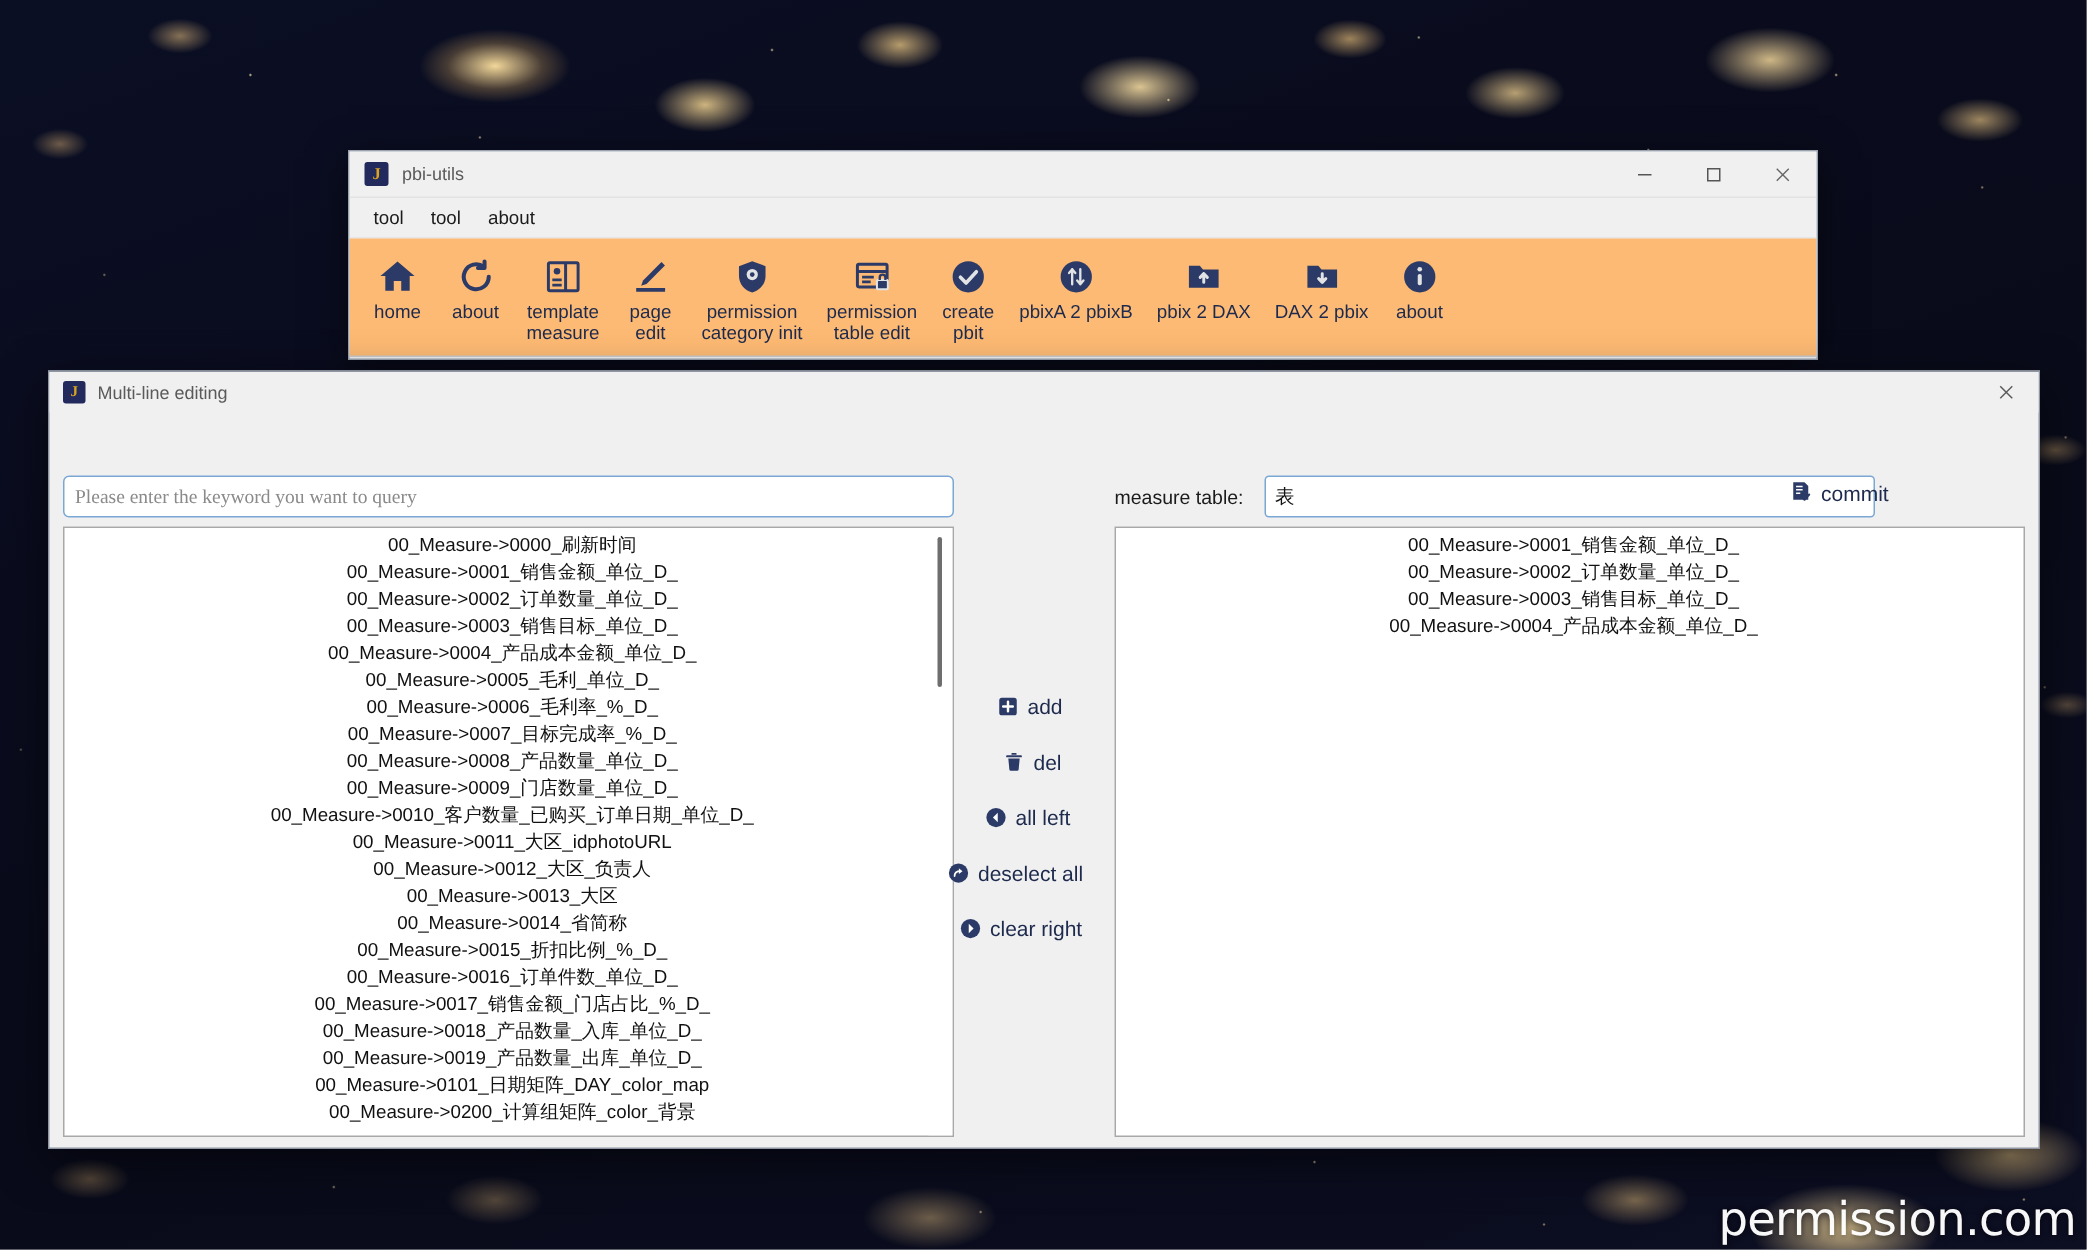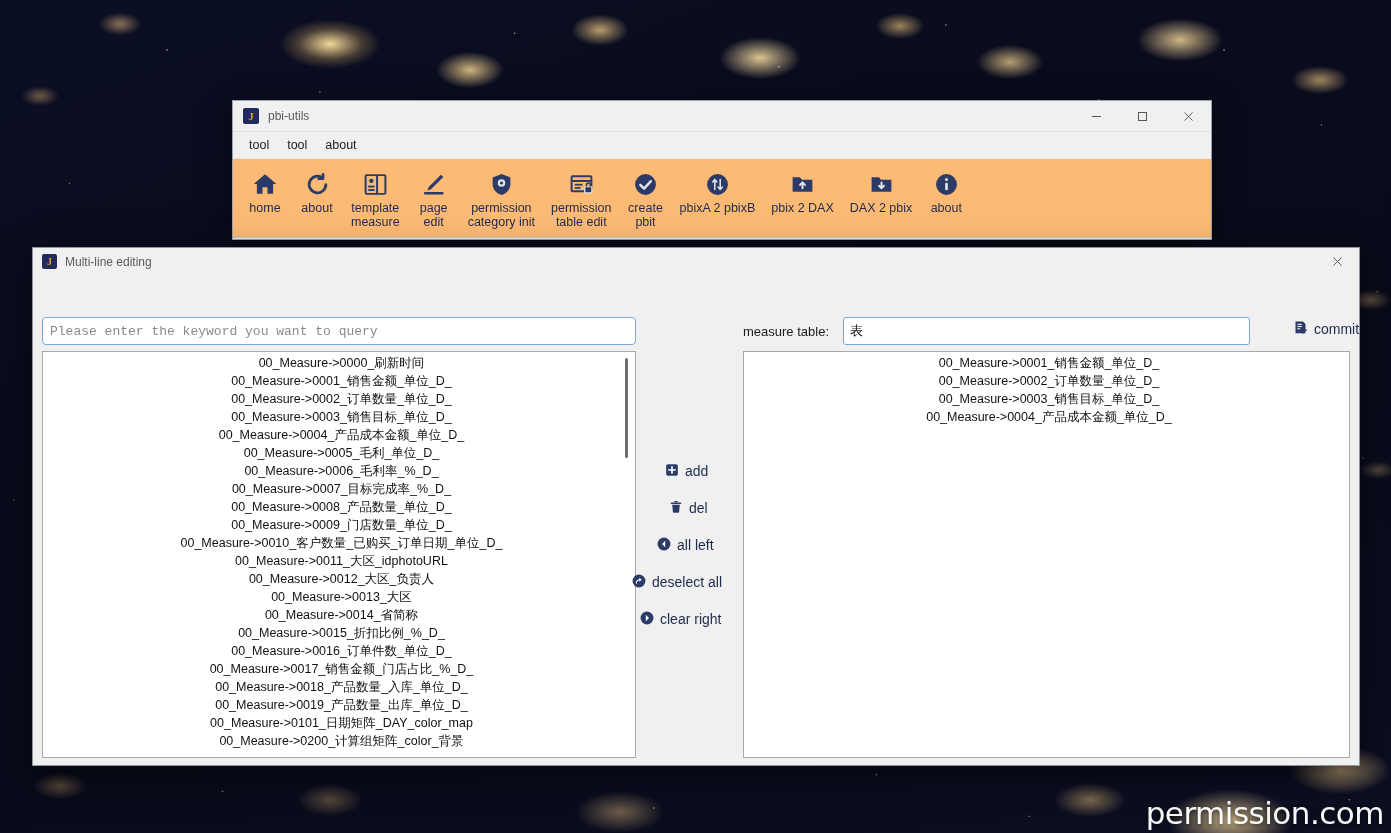--- a/index.html
+++ b/index.html
@@ -130,37 +130,37 @@
     margin-left:auto; width:44px; height:27px;
     display:flex; align-items:center; justify-content:center;
     color:#4a4a4a; font-size:13px;
   }
 
   .dlg-body{ position:relative; height:492px; }
 
   .search-input{
     position:absolute; left:9px; top:42px; width:594px; height:28px;
     border:1px solid #7aa7d4; border-radius:4px; background:#fff;
-    font-family:Liberation Mono, monospace; font-size:13px; color:#111;
+    font-family:Liberation Serif, serif; font-size:13px; color:#111;
     padding:0 7px; outline:none;
   }
   .search-input::placeholder{ color:#8a8a8a; }
 
   .mt-label{
     position:absolute; left:710px; top:49px;
     font-size:13px; color:#1b1b1b;
   }
   .mt-input{
     position:absolute; left:810px; top:42px; width:407px; height:28px;
     border:1px solid #7aa7d4; border-radius:3px; background:#fff;
     font-family:"Liberation Sans", sans-serif; font-size:13px; color:#111;
     padding:0 6px; outline:none;
   }
   .commit-btn{
-    position:absolute; left:1260px; top:45px;
+    position:absolute; left:1160px; top:45px;
     display:flex; align-items:center; gap:6px;
     font-size:14px; color:#1d2a4d;
   }
 
   .list-box{
     position:absolute; background:#fff;
     border:1px solid #a8a8a8; overflow:hidden;
   }
   #left-list{ left:9px; top:76px; width:594px; height:407px; }
   #right-list{ left:710px; top:76px; width:607px; height:407px; }
@@ -181,21 +181,21 @@
   .vthumb{
     position:absolute; left:6px; top:6px; width:3px; height:100px;
     background:#6e6e6e; border-radius:2px;
   }
 
   .mid-buttons{
     position:absolute; left:614px; top:188px; width:92px;
     display:flex; flex-direction:column; gap:21px; align-items:flex-start;
   }
   .mid-btn{
-    display:flex; align-items:flex-start; gap:6px;
+    display:flex; align-items:center; gap:6px;
     font-size:14px; color:#1d2a4d; white-space:nowrap;
   }
   .mid-btn .mb-ico{ display:flex; align-items:center; color:#1d2a4d; }
   .mb-add{ margin-left:18px; }
   .mb-del{ margin-left:22px; }
   .mb-allleft{ margin-left:10px; }
   .mb-deselect{ margin-left:-15px; }
   .mb-clear{ margin-left:-7px; }
 
   

